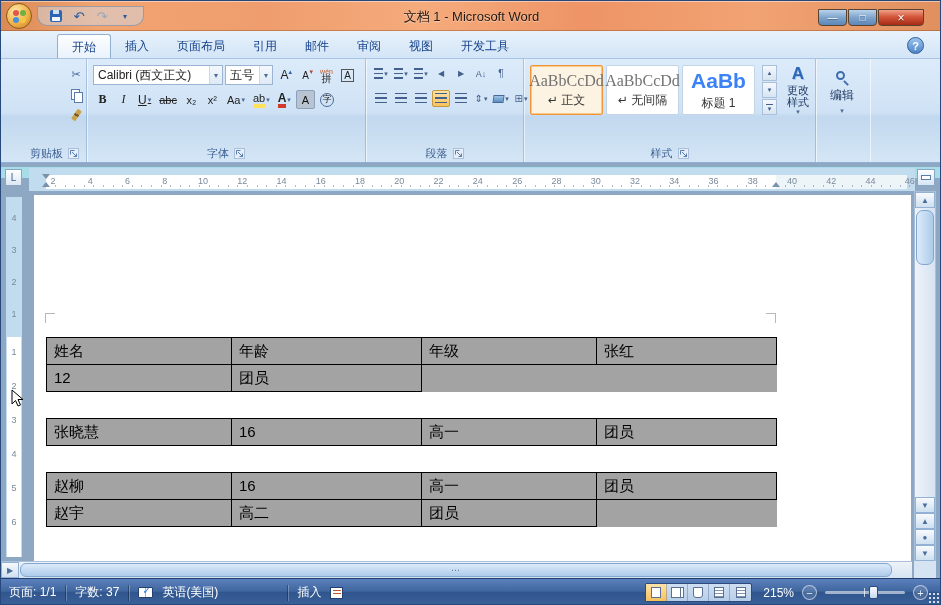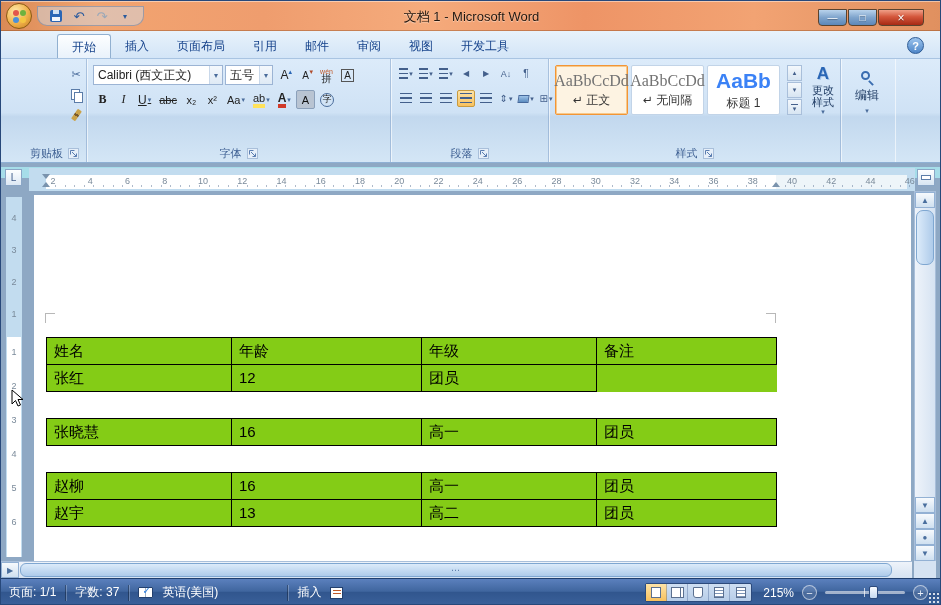--- a/index.html
+++ b/index.html
@@ -57,21 +57,21 @@
     border:1px solid transparent; border-radius:3px; font-size:12px; color:#1f3b63; }
   .ic-clipboard { margin-top:2px; }
   .paste-lbl { margin-top:3px; }
   .clip-side { position:absolute; left:44px; top:7px; display:flex; flex-direction:column; gap:3px; }
   .sbtn { width:18px; height:17px; display:flex; align-items:center; justify-content:center; font-size:11px; color:#4a6c9b; border-radius:2px; }
   .ic-copy { position:relative; width:11px; height:12px; }
   .ic-copy::before { content:""; position:absolute; left:0; top:0; width:7px; height:9px; border:1px solid #5b7ca8; background:#fff; }
   .ic-copy::after { content:""; position:absolute; left:3px; top:3px; width:7px; height:9px; border:1px solid #5b7ca8; background:#fff; }
   .ic-brush { width:5px; height:12px; background:linear-gradient(#caa24a 0 5px,#7a5a2a 5px 7px,#caa24a 7px); transform:rotate(35deg); border-radius:1px; }
 
-  .g-font { width:304px; }
+  .g-font { width:279px; }
   .rb-row { position:absolute; left:6px; display:flex; align-items:center; gap:2px; }
   .r1 { top:6px; } .r2 { top:31px; }
   .combo { height:20px; background:#fff; border:1px solid #9cb4d4; display:flex; align-items:center; font-size:12px; color:#222; }
   .combo-val { padding:0 4px; white-space:nowrap; overflow:hidden; }
   .combo-arr { width:13px; height:100%; display:flex; align-items:center; justify-content:center; font-size:8px; color:#4a6c9b;
     border-left:1px solid #c9d8ea; background:linear-gradient(#f4f8fc,#dfeaf5); }
   .cb-family { width:130px; } .cb-size { width:48px; }
   .fbtn { min-width:19px; height:19px; padding:0 2px; display:flex; align-items:center; justify-content:center;
     font-size:12px; color:#222; border:1px solid transparent; border-radius:2px; position:relative; }
   .fbtn .c { font-size:7px; color:#4a6c9b; margin-left:1px; }
@@ -146,21 +146,21 @@
   .vr-white { position:absolute; left:1px; top:140px; width:14px; height:220px; background:#fff; }
   .vr-top,.vr-bot { position:absolute; left:0; width:16px; display:flex; flex-direction:column; align-items:center; }
   .vr-top { top:16px; gap:22px; }
   .vr-bot { top:150px; gap:24px; }
 
   .page { position:absolute; left:33px; top:32px; width:877px; height:383px; background:#fff; }
   .bmark { position:absolute; width:10px; height:10px; }
   .bmark.l { left:11px; top:118px; border-left:1px solid #b8b8b8; border-top:1px solid #b8b8b8; }
   .bmark.r { left:732px; top:118px; border-right:1px solid #b8b8b8; border-top:1px solid #b8b8b8; }
   .doc-table { position:absolute; left:12px; display:grid; grid-template-columns:185px 190px 175px 180px;
-    border-top:1px solid #000; border-left:1px solid #000; background:#84cc16; }
+    border-top:1px solid #000; border-left:1px solid #000; background:#a3a3a3; }
   .doc-table .cell { border-right:1px solid #000; border-bottom:1px solid #000; height:27px; line-height:26px;
     padding-left:7px; font-size:15px; color:#000; white-space:nowrap; overflow:hidden; }
   .t1 { top:142px; } .t2 { top:223px; } .t3 { top:277px; }
 
   .cursor { position:absolute; left:10px; top:226px; }
 
   
   .vscroll { position:absolute; left:913px; top:28px; width:22px; height:370px; background:linear-gradient(90deg,#eef3fa,#d6e3f2); border:1px solid #a9bfda; }
   .sbtn2 { position:absolute; left:0; width:20px; height:16px; background:linear-gradient(#f7fafd,#cfe0f0); border:1px solid #93b1d4;
     color:#4a6f9e; font-size:8px; display:flex; align-items:center; justify-content:center; }
@@ -535,38 +535,36 @@
         </div>
     </div>
 
     <div class="page">
       <div class="bmark l"></div>
       <div class="bmark r"></div>
       <div class="doc-table t1">
           <div class="cell">姓名</div>
           <div class="cell">年龄</div>
           <div class="cell">年级</div>
-          <div class="cell">备注</div>
           <div class="cell">张红</div>
           <div class="cell">12</div>
           <div class="cell">团员</div>
         </div>
       <div class="doc-table t2">
           <div class="cell">张晓慧</div>
           <div class="cell">16</div>
           <div class="cell">高一</div>
           <div class="cell">团员</div>
         </div>
       <div class="doc-table t3">
           <div class="cell">赵柳</div>
           <div class="cell">16</div>
           <div class="cell">高一</div>
           <div class="cell">团员</div>
           <div class="cell">赵宇</div>
-          <div class="cell">13</div>
           <div class="cell">高二</div>
           <div class="cell">团员</div>
         </div>
     </div>
 
     <svg class="cursor" width="13" height="19">
       <polygon points="1,1 1,15 4.5,11.5 7,17 9.5,16 7,10.5 12,10.5" fill="#fff" stroke="#000" stroke-width="1"></polygon>
     </svg>
 
     <div class="vscroll">

